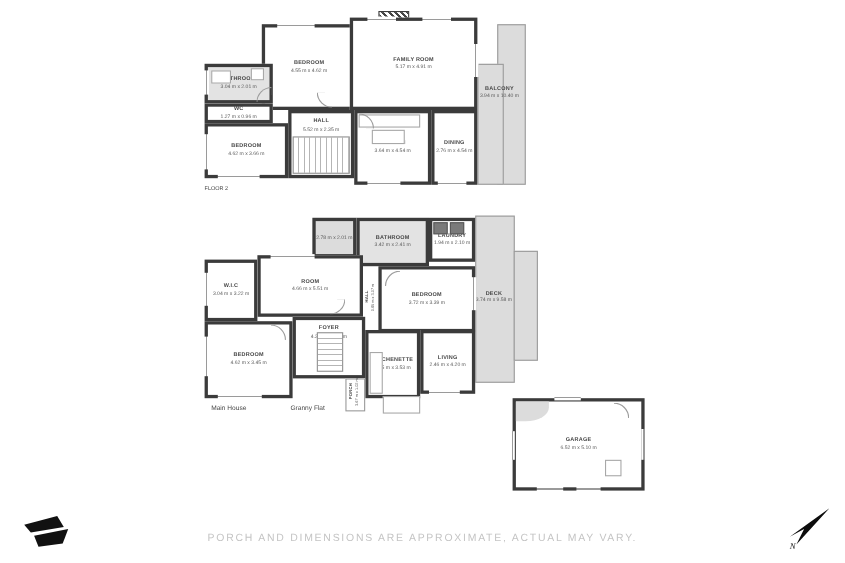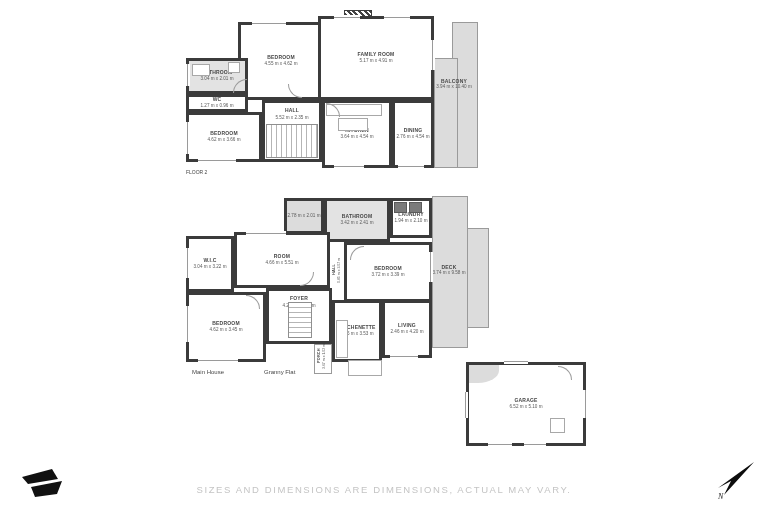--- a/index.html
+++ b/index.html
@@ -251,21 +251,21 @@
   </div>
   <div style="position:absolute;left:469px;top:365px;width:30px;height:18px;background:#dcdcdc;border-radius:0 0 70% 0;z-index:4;"></div>
   <div class="fix" style="left:550px;top:418px;width:15px;height:15px;z-index:4;"></div>
   <div class="door door-tr" style="left:558px;top:366px;z-index:5;"></div>
   <div class="win-h" style="left:504px;top:359px;width:24px;"></div>
   <div class="win-h" style="left:488px;top:442px;width:24px;"></div>
   <div class="win-h" style="left:524px;top:442px;width:22px;"></div>
   <div class="win-v" style="left:463px;top:392px;height:26px;"></div>
   <div class="win-v" style="left:583px;top:390px;height:28px;"></div>
 
-  <div id="disclaimer">SIZES AND DIMENSIONS ARE DIMENSIONS, ACTUAL MAY VARY.</div>
+  <div id="disclaimer">PORCH AND DIMENSIONS ARE APPROXIMATE, ACTUAL MAY VARY.</div>
 
   <svg id="brand-logo" width="52" height="40" viewBox="0 0 52 40">
     <polygon points="6,11 36,3 42,13 12,18" fill="#111"></polygon>
     <polygon points="15,21 46,15 41,28 19,31" fill="#111"></polygon>
   </svg>
 
   <div id="compass" style="width:48px;height:48px;">
     <svg width="48" height="48" viewBox="0 0 48 48">
       <polygon points="42,4 6,30 19,23 12,37" fill="#0d0d0d"></polygon>
     </svg>

